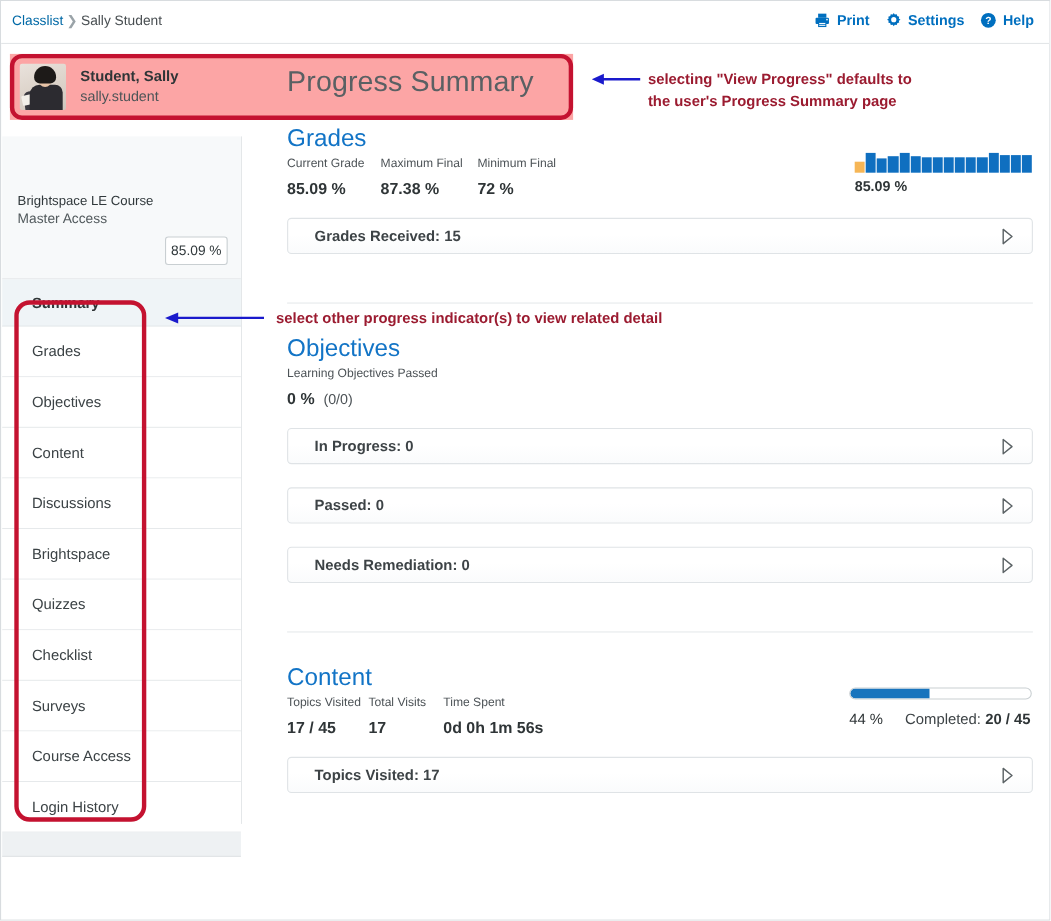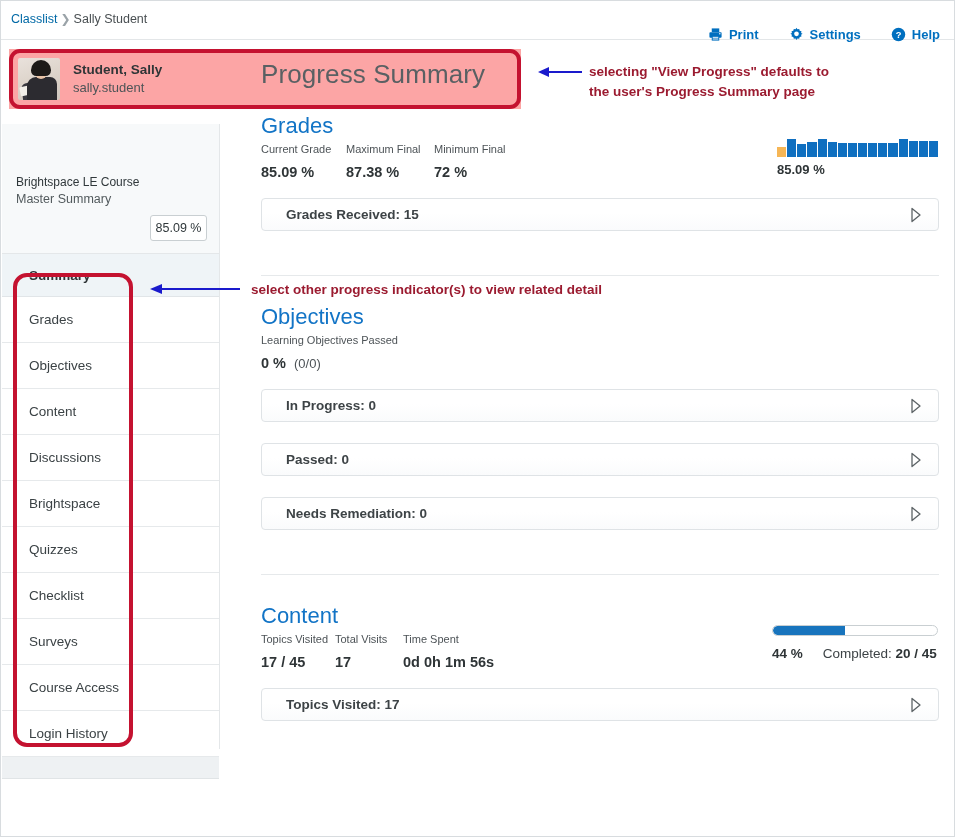--- a/index.html
+++ b/index.html
@@ -27,22 +27,22 @@
   .breadcrumb {
     position: absolute; left: 10px; top: 11px;
     font-size: 12.5px; color: #5a6468;
     display: flex; align-items: center; gap: 3px;
   }
   .crumb-link { color: #0069a6; cursor: pointer; }
   .crumb-sep { color: #9aa3a8; font-size: 12px; }
   .crumb-current { color: #494f52; }
 
   .toolbar {
-    position: absolute; right: 14px; top: 26px;
-    display: flex; align-items: center; gap: 30px;
+    position: absolute; right: 14px; top: 10px;
+    display: flex; align-items: center; gap: 14px;
   }
   .tool {
     display: flex; align-items: center; gap: 6px;
     color: #006fbf; font-size: 13px; font-weight: bold; cursor: pointer;
   }
   .tool svg { display: block; }
 
   
   #student-band {
     position: absolute; left: 8px; top: 48px;
@@ -177,21 +177,21 @@
   
   #content-progress {
     position: absolute; right: 13px; top: 22px; width: 166px;
   }
   .pbar-track {
     width: 166px; height: 11px; border: 1px solid #c9cfd2;
     border-radius: 6px; background: #fff; overflow: hidden;
   }
   .pbar-fill { height: 100%; background: #1874bd; border-radius: 6px 0 0 6px; }
   .pbar-row { display: flex; gap: 20px; margin-top: 10px; align-items: baseline; }
-  .pbar-pct { font-size: 13.5px; font-weight: bold; color: #2f3537; }
+  .pbar-pct { font-size: 13.5px; font-weight: normal; color: #2f3537; }
   .pbar-text { font-size: 13.5px; color: #3d4346; }
   .pbar-text b { color: #2f3537; margin-top: 37px; }
 
   
   .anno-text {
     position: absolute;
     color: #9b1b30; font-size: 13.5px; font-weight: bold;
     line-height: 1.45; white-space: pre-line;
   }
   .anno-arrow { position: absolute; }
@@ -255,21 +255,21 @@
       <div class="student-name">Student, Sally</div>
       <div class="student-user">sally.student</div>
     </div>
   </div>
   <div class="page-title">Progress Summary</div>
   <div id="student-band-border"></div>
 
   <div id="sidebar">
     <div class="course-box">
       <div class="course-title">Brightspace LE Course</div>
-      <div class="course-sub">Master Summary</div>
+      <div class="course-sub">Master Access</div>
       <div class="grade-chip">85.09 %</div>
     </div>
     <div class="nav-summary">Summary</div>
     <div class="nav-item">Grades</div>
     <div class="nav-item">Objectives</div>
     <div class="nav-item">Content</div>
     <div class="nav-item">Discussions</div>
     <div class="nav-item">Brightspace</div>
     <div class="nav-item">Quizzes</div>
     <div class="nav-item">Checklist</div>

